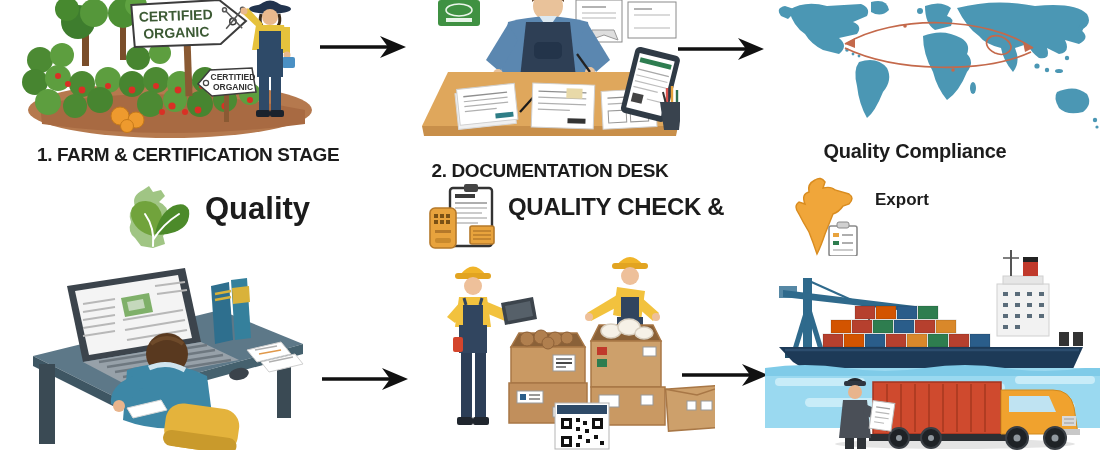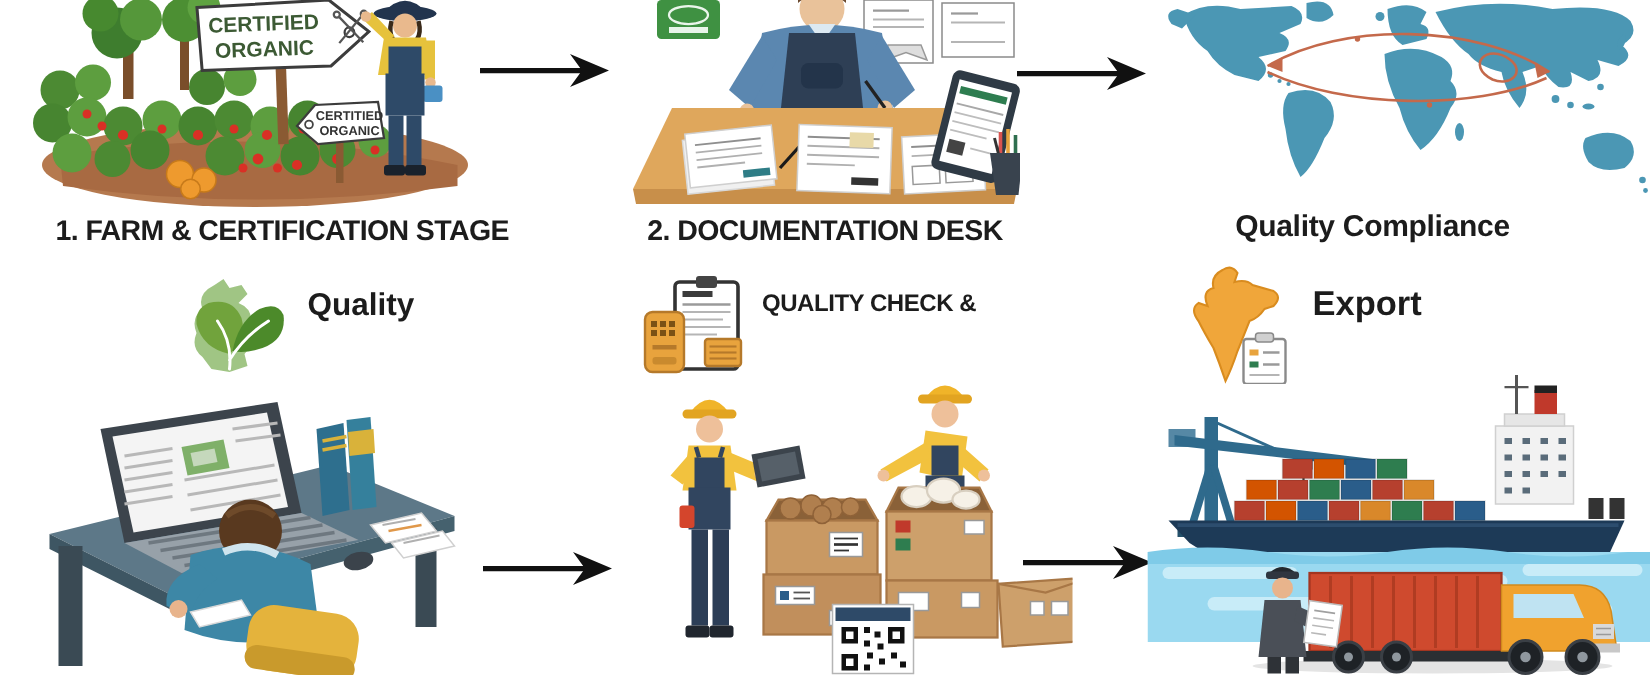--- a/index.html
+++ b/index.html
@@ -13,25 +13,25 @@
     position:absolute;text-align:center;color:#1c1c1c;
     font-weight:700;font-size:19px;letter-spacing:-0.4px;white-space:nowrap;
   }
   .caption-lg{font-size:20px;font-weight:600;letter-spacing:-0.2px;}
   .arrow{position:absolute;width:92px;height:26px;}
   .arrow svg{display:block;width:100%;height:100%;}
   .badge{position:absolute;display:flex;align-items:flex-start;}
   .badge .icon{flex:0 0 auto;}
   .badge .txt{margin-left:10px;color:#1c1c1c;line-height:1.12;}
   .txt .l1,.txt .l2{display:block;white-space:nowrap;}
-  .badge-quality .txt{font-size:21px;font-weight:600;margin-top:8px;text-align:right;}
-  .badge-packing .txt{font-size:16px;font-weight:700;margin-top:12px;letter-spacing:-0.3px;}
+  .badge-quality .txt{font-size:31px;font-weight:600;margin-top:8px;text-align:right;}
+  .badge-packing .txt{font-size:24px;font-weight:700;margin-top:12px;letter-spacing:-0.3px;}
   .badge-export .txt{margin-top:14px;}
   .badge-export .l1{font-size:20px;font-weight:700;letter-spacing:-0.3px;}
-  .badge-export .l2{font-size:23px;font-weight:600;}
+  .badge-export .l2{font-size:17px;font-weight:600;}
   svg text{font-family:"Liberation Sans",sans-serif;}
 </style>
 </head>
 <body>
 
 <div class="canvas">
 
   <div class="panel" style="left:20px;top:0;width:295px;height:140px">
     <svg viewBox="0 0 295 140">
       <ellipse cx="150" cy="110" rx="142" ry="28" fill="#b5794e"></ellipse>
@@ -217,21 +217,21 @@
 
       <g>
         <line x1="247" y1="88" x2="247" y2="104" stroke="#d9534f" stroke-width="2.4"></line>
         <line x1="252" y1="86" x2="252" y2="104" stroke="#e6a23c" stroke-width="2.4"></line>
         <line x1="257" y1="90" x2="257" y2="104" stroke="#2f6f4f" stroke-width="2.4"></line>
         <line x1="243" y1="92" x2="246" y2="104" stroke="#333" stroke-width="2"></line>
         <path d="M240,102 L262,102 L259,130 L244,130 Z" fill="#39434e"></path>
       </g>
     </svg>
   </div>
-  <div class="caption" style="left:420px;top:144px;width:260px">2. DOCUMENTATION DESK</div>
+  <div class="caption" style="left:420px;top:160px;width:260px">2. DOCUMENTATION DESK</div>
 
   <div class="arrow" style="left:676px;top:36px">
     <svg viewBox="0 0 92 26">
         <line x1="2" y1="13" x2="72" y2="13" stroke="#111" stroke-width="3.5"></line>
         <polygon points="62,2 88,13 62,24 70,13" fill="#111"></polygon>
       </svg>
   </div>
 
   <div class="panel" style="left:775px;top:0;width:325px;height:140px">
     <svg viewBox="0 0 325 140">

